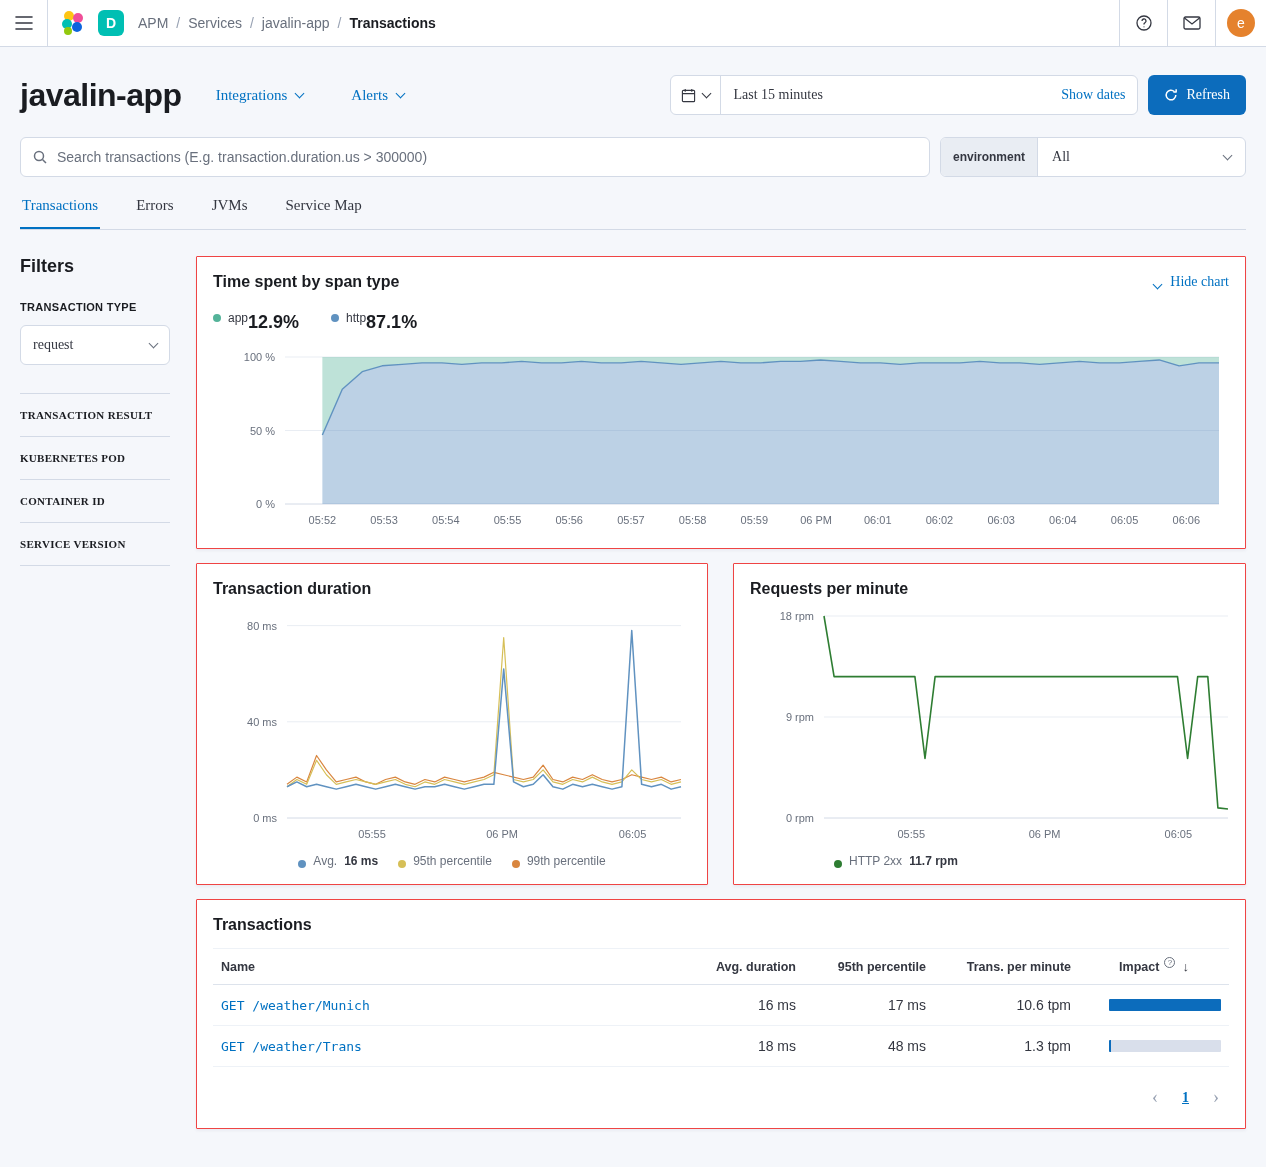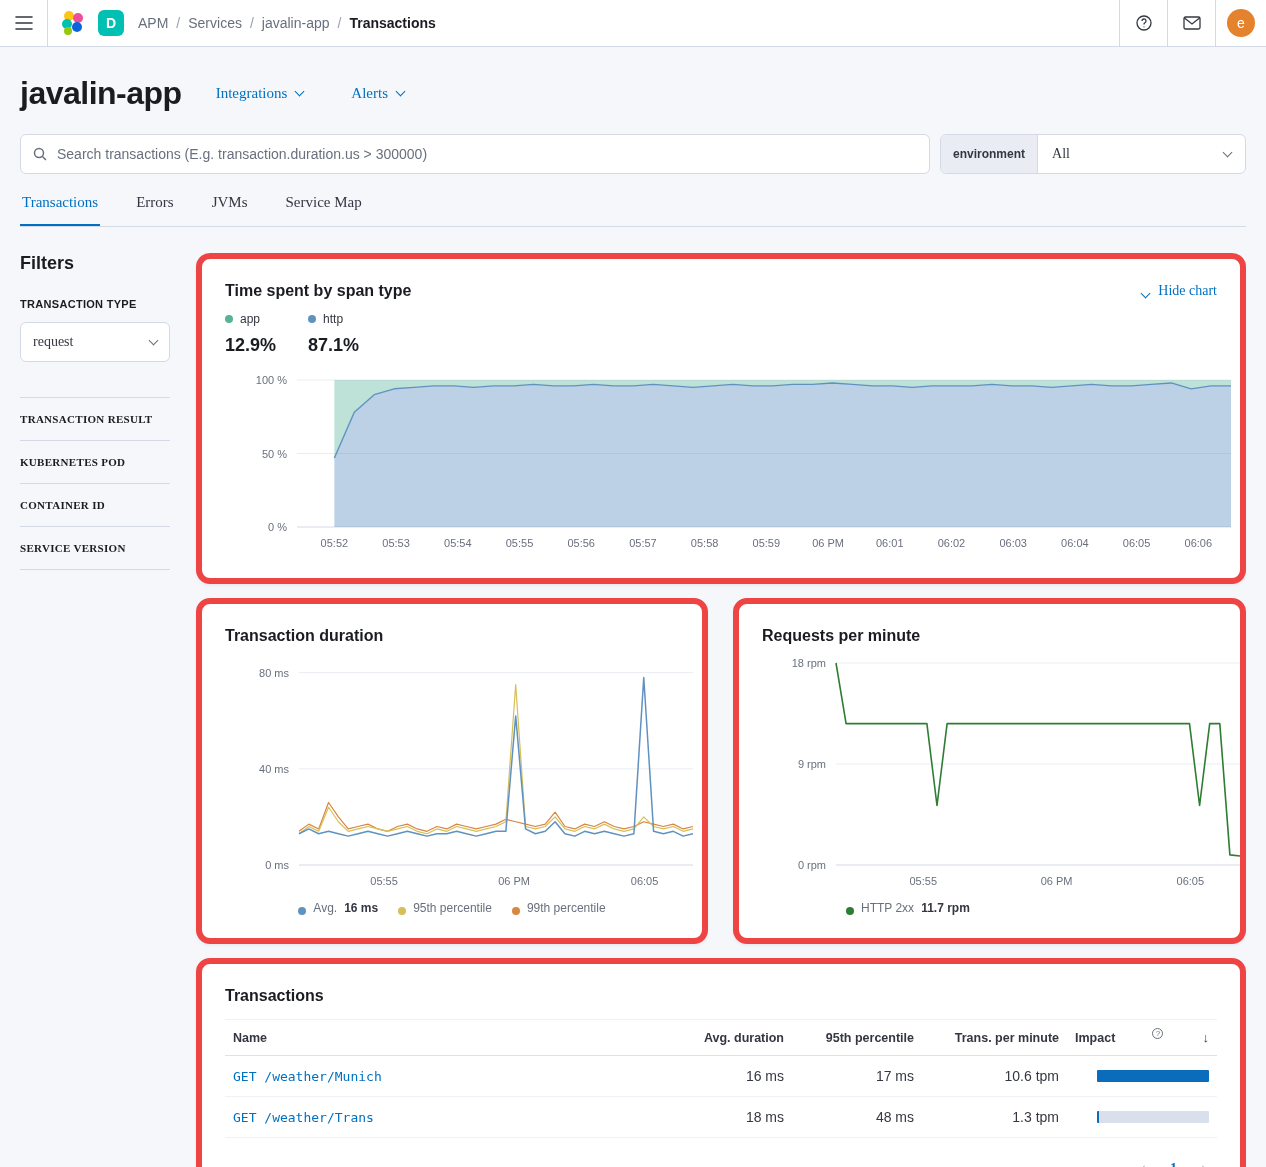--- a/index.html
+++ b/index.html
@@ -47,31 +47,31 @@
   .tab{padding:0 2px 15px;font-size:15px;color:#343741;cursor:pointer;background:none;border:none}
   .tab.active{color:#0071c2;font-weight:500;box-shadow:inset 0 -2px 0 #0071c2}
 
   
   .content{display:flex;gap:26px;padding:26px 0 10px}
   .filters{width:150px;flex-shrink:0}
   .filters-title{font-size:18px;font-weight:700;color:#1a1c21}
   .filter-label{font-size:11px;font-weight:700;color:#1a1c21;letter-spacing:.3px;margin-top:24px}
   .filter-select{margin-top:12px;height:40px;width:100%;border:1px solid #d3dae6;border-radius:6px;background:#fff;display:flex;align-items:center;justify-content:space-between;padding:0 12px;font-size:14px;color:#343741;cursor:pointer}
   .filter-select .chev{color:#69707d}
-  .filter-sections{margin-top:35px;border-bottom:1px solid #d3dae6}
+  .filter-sections{margin-top:28px;border-bottom:1px solid #d3dae6}
   .filter-section{border-top:1px solid #d3dae6;padding:15px 0;font-size:11px;font-weight:700;letter-spacing:.3px;color:#1a1c21;cursor:pointer;background:none;border-left:none;border-right:none;border-bottom:none;display:block;width:100%;text-align:left}
 
   .cards{flex:1;display:flex;flex-direction:column;gap:14px;min-width:0}
-  .card{background:#fff;border:6px solid #ef4444;border-radius:14px;padding:23px;box-shadow:0 2px 3px rgba(109,120,135,.08)}
+  .card{background:#fff;border:1px solid #ef4444;border-radius:1px;padding:16px;box-shadow:0 2px 3px rgba(109,120,135,.08)}
   .card-head{display:flex;justify-content:space-between;align-items:center}
   .card-title{font-size:16px;font-weight:700;color:#1a1c21}
   .hide-chart{color:#0071c2;font-size:14px;display:flex;align-items:flex-end;gap:9px;cursor:pointer;background:none;border:none}
 
   .span-legend{display:flex;gap:32px;margin-top:12px}
-  .legend-stack{display:flex;flex-direction:column;cursor:pointer}
+  .legend-stack{display:flex;flex-direction:row;cursor:pointer}
   .legend-line{display:flex;align-items:center;gap:7px;font-size:12px;color:#343741}
   .dot{width:8px;height:8px;border-radius:50%;flex-shrink:0}
   .dot-app{background:#54b399}
   .dot-http{background:#6092c0}
   .dot-avg{background:#6092c0}
   .dot-p95{background:#d6bf57}
   .dot-p99{background:#d9863f}
   .dot-2xx{background:#2e7d32}
   .legend-pct{font-size:18px;font-weight:600;color:#1a1c21;margin-top:9px}
 
@@ -90,21 +90,21 @@
 
   
   .tx-table{margin-top:14px;border-bottom:1px solid #eef2f7}
   .tx-head,.tx-row{display:grid;grid-template-columns:1fr 120px 130px 145px 150px;align-items:center}
   .tx-head{border-top:1px solid #eef2f7;border-bottom:1px solid #dde3ec}
   .th{font-size:12.5px;font-weight:700;color:#343741;padding:10px 8px;cursor:pointer}
   .td{padding:12px 8px;font-size:14px;color:#343741}
   .num{text-align:right}
   .tx-row + .tx-row{border-top:1px solid #eef2f7}
   .name-link{color:#0071c2;font-family:"DejaVu Sans Mono","Liberation Mono",monospace;font-size:13px;text-decoration:none;cursor:pointer}
-  .impact-th{display:flex;align-items:center;justify-content:space-between;gap:2px}
+  .impact-th{display:flex;align-items:center;justify-content:center;gap:2px}
   .info-circle{display:inline-flex;align-items:center;justify-content:center;width:11px;height:11px;border:1px solid #69707d;border-radius:50%;font-size:8px;font-weight:400;color:#69707d;margin-left:3px;position:relative;top:-4px;cursor:pointer}
   .sort-arrow{margin-left:5px;font-size:13px;color:#343741}
   .impact-cell{display:flex;justify-content:flex-end}
   .impact-track{width:112px;height:12px;background:#d9dfeb;border-radius:1px;overflow:hidden}
   .impact-fill{height:100%;background:#0c6cbc;width:0}
   .pagination{display:flex;justify-content:flex-end;align-items:center;gap:24px;margin-top:20px;padding:0 10px 4px 0}
   .page-chev{color:#98a2b3;font-size:18px;cursor:pointer;background:none;border:none}
   .page-num{color:#0071c2;font-weight:700;font-size:14px;text-decoration:underline;cursor:pointer;background:none;border:none}
 </style>
 </head>
@@ -163,20 +163,40 @@
       <div class="header-links">
         <button class="hlink">
           <span>Integrations</span>
           <span class="chev"></span>
         </button>
         <button class="hlink">
           <span>Alerts</span>
           <span class="chev"></span>
         </button>
       </div>
+      <div class="title-right">
+        <div class="datepicker">
+          <button class="dp-cal">
+            <svg width="15" height="15" viewBox="0 0 16 16" fill="none" stroke="#343741" stroke-width="1.2">
+                <rect x="1.5" y="2.5" width="13" height="12" rx="1"></rect>
+                <path d="M1.5 6h13M4.5 1v3M11.5 1v3"></path>
+              </svg>
+            <span class="chev"></span>
+          </button>
+          <button class="dp-range">Last 15 minutes</button>
+          <button class="dp-showdates">Show dates</button>
+        </div>
+        <button class="refresh-btn">
+          <svg width="14" height="14" viewBox="0 0 16 16" fill="none" stroke="#fff" stroke-width="1.7">
+              <path d="M13.5 8a5.5 5.5 0 1 1-1.7-3.95"></path>
+              <path d="M13.9 1.4v3.2h-3.2" stroke-linejoin="round"></path>
+            </svg>
+          <span>Refresh</span>
+        </button>
+      </div>
     </div>
 
     <div class="search-row">
       <div class="search-box">
         <svg width="16" height="16" viewBox="0 0 16 16" fill="none" stroke="#69707d" stroke-width="1.5">
             <circle cx="7" cy="7" r="4.5"></circle>
             <path d="M10.5 10.5L14 14"></path>
           </svg>
         <input type="text" placeholder="Search transactions (E.g. transaction.duration.us &gt; 300000)" style="">
       </div>

